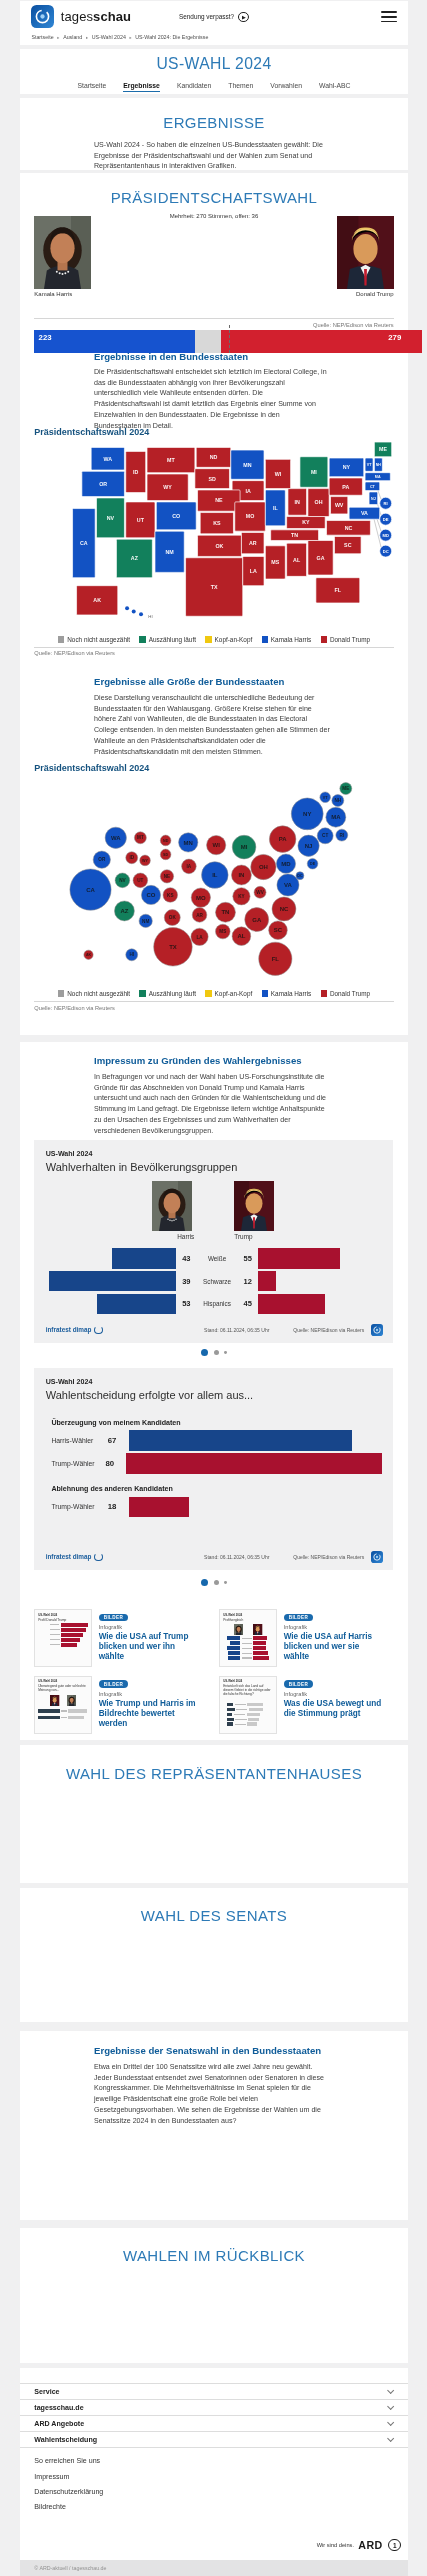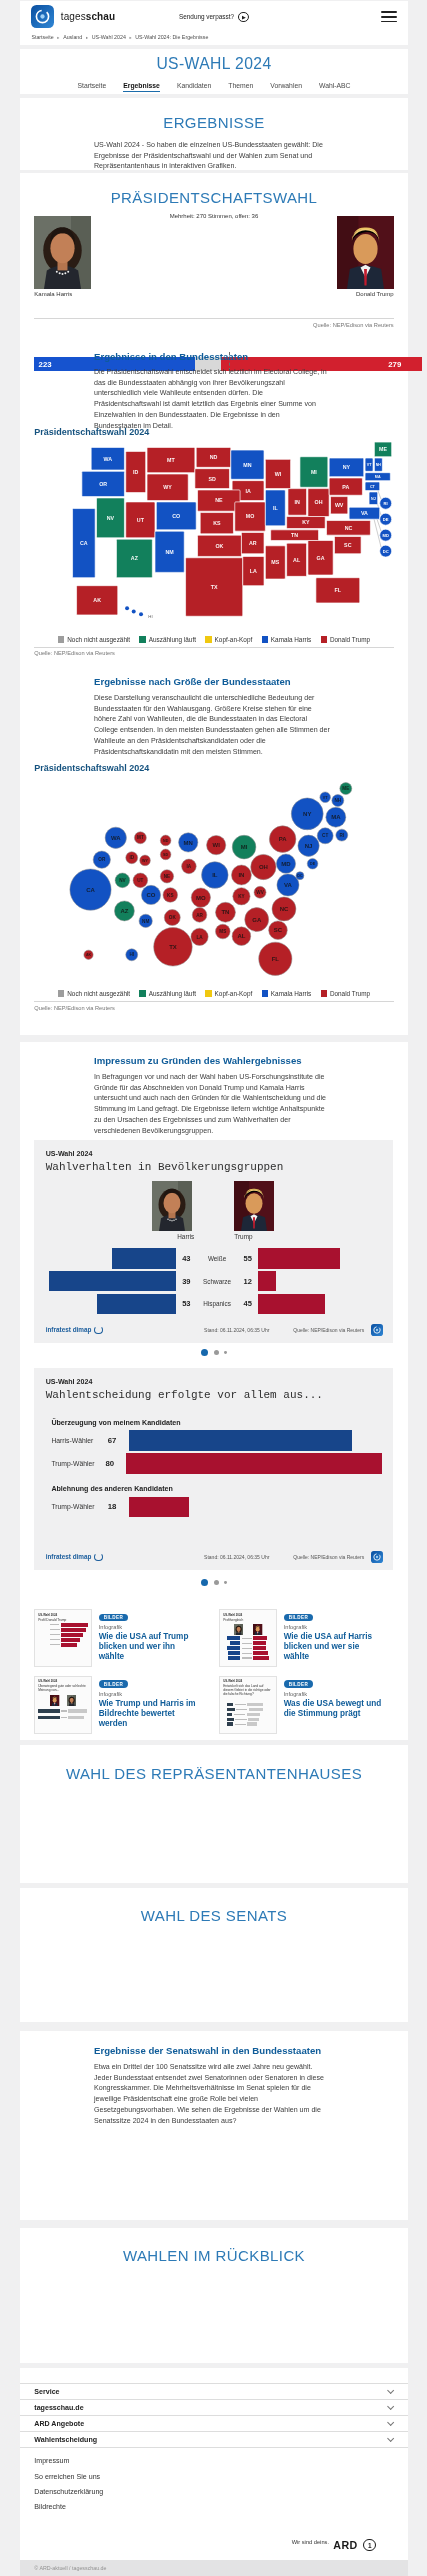--- a/index.html
+++ b/index.html
@@ -2,21 +2,21 @@
 <html style="font-size:11.4px"><head>
 <meta charset="utf-8">
 <style>
   html,body{margin:0;padding:0;background:#e8e8e8;}
   .page{position:relative;width:428px;height:2576px;background:#f0f0f1;font-family:"Liberation Sans",sans-serif;overflow:hidden;margin:0 auto;}
   .card{position:absolute;left:20px;width:388px;background:#ffffff;}
 
   
   .brand-row{display:flex;align-items:center;height:31px;padding:0 11.4px;position:relative;}
   .ts-logo{width:23px;height:23px;flex:0 0 auto;}
-  .brand{margin-left:6.4px;font-size:10px;color:#1a1a1a;letter-spacing:0.1px;}
+  .brand{margin-left:6.4px;font-size:13px;color:#1a1a1a;letter-spacing:0.1px;}
   .brand b{font-weight:700;}
   .sendung{position:absolute;left:50%;transform:translateX(-50%);display:flex;align-items:center;gap:4.3px;font-size:6.4px;color:#222;cursor:pointer;}
   .play{width:10.7px;height:10.7px;border:1.1px solid #222;border-radius:50%;display:flex;align-items:center;justify-content:center;font-size:5px;color:#222;padding-left:0.7px;box-sizing:border-box;}
   .hamburger{margin-left:auto;width:15.7px;display:flex;flex-direction:column;gap:2.9px;cursor:pointer;}
   .hamburger i{display:block;height:1.7px;background:#222;border-radius:1.4px;}
   .breadcrumb{padding:2.1px 11.4px 0 11.4px;font-size:5.3px;color:#4e4e4e;display:flex;gap:3.6px;align-items:center;}
   .breadcrumb .sep{color:#8a8a8a;font-size:4.3px;}
   .crumb{cursor:pointer;}
 
   .page-title{text-align:center;font-size:15.7px;color:#2d7ab6;margin-top:5.7px;font-weight:500;letter-spacing:0.4px;}
@@ -29,32 +29,32 @@
   .h2{font-size:9.6px;font-weight:700;color:#0f5c99;}
   .chart-label{font-size:9px;font-weight:700;color:#15527f;text-align:right;}
   .quelle{font-size:5.7px;color:#767676;}
   .divider{border-top:0.7px solid #d6d6d6;height:0;}
 
   
   .abs{position:absolute;}
   .cand{width:57px;}
   .cand .ph{width:57px;height:73px;overflow:hidden;}
   .cand-name{font-size:6px;color:#333;margin-top:2.1px;}
-  .result-bar{display:flex;height:14px;position:relative;margin-top:27px;}
+  .result-bar{display:flex;height:23px;position:relative;}
   .seg{height:100%;}
   .seg-val{font-size:7.8px;font-weight:700;color:#fff;line-height:16.4px;}
   .marker{position:absolute;top:-4.3px;bottom:0;border-left:1.4px dashed #6a6a6a;}
 
   .legend-row{display:flex;justify-content:center;gap:9.3px;font-size:6.4px;color:#333;align-items:center;}
   .lg-sq{display:inline-block;width:6.4px;height:6.4px;margin-right:2.9px;vertical-align:-0.7px;}
 
   
   .infobox{position:absolute;left:14.3px;width:359px;background:#f0f0f1;box-sizing:border-box;}
   .ib-kicker{position:absolute;left:11.4px;font-size:7.1px;font-weight:700;color:#1f1f1f;}
-  .ib-title{position:absolute;left:11.4px;font-size:11px;color:#2e2e2e;font-family:Liberation Mono, monospace;}
+  .ib-title{position:absolute;left:11.4px;font-size:11px;color:#2e2e2e;}
   .ib-photo{position:absolute;width:40px;height:50px;overflow:hidden;}
   .ib-collabel{position:absolute;font-size:6.4px;color:#333;}
   .rows-abs{position:absolute;left:11.4px;right:11.4px;}
   .demo-row{display:flex;align-items:center;height:20.7px;margin-bottom:2.1px;}
   .hzone{width:130px;display:flex;justify-content:flex-end;}
   .tzone{flex:1;}
   .dbar{height:20.7px;}
   .dval{width:21.4px;text-align:center;font-size:7.5px;font-weight:700;color:#222;}
   .dlabel{width:40px;text-align:center;font-size:6.4px;color:#333;}
   .grp-title{font-size:7.1px;font-weight:700;color:#222;height:11.4px;}
@@ -81,21 +81,21 @@
   .mrow{display:flex;align-items:center;gap:1.4px;margin-top:1.4px;}
   .mb{height:3.6px;}
   .mtx{height:1.4px;background:#bdbdbd;}
   .mini-ph{width:9.3px;height:11.4px;overflow:hidden;}
 
   
   .acc-row{display:flex;align-items:center;justify-content:space-between;height:15px;border-top:0.7px solid #ddd;padding:0 14.3px;font-size:7.1px;font-weight:700;color:#222;cursor:pointer;}
   .acc-last{border-bottom:0.7px solid #ddd;}
   .chev{width:4.3px;height:4.3px;border-right:1px solid #777;border-bottom:1px solid #777;transform:rotate(45deg);margin-top:-2.1px;}
   .f-link{font-size:7.1px;color:#333;padding:0 14.3px;height:15.3px;line-height:15.3px;cursor:pointer;}
-  .ard{position:absolute;right:32px;bottom:8.6px;display:flex;align-items:flex-start;gap:4.3px;}
+  .ard{position:absolute;right:7px;bottom:8.6px;display:flex;align-items:center;gap:4.3px;}
   .ard-claim{font-size:5.7px;color:#333;}
   .ard-word{font-size:10.7px;font-weight:700;color:#1a1a1a;letter-spacing:0.4px;}
   .ard-one{width:10.7px;height:10.7px;border:1.6px solid #1a1a1a;border-radius:50%;display:inline-flex;align-items:center;justify-content:center;font-size:6.4px;font-weight:700;color:#1a1a1a;margin-left:1.4px;}
   .copybar{position:absolute;left:20px;width:388px;top:2560px;height:16.4px;background:#e3e3e4;font-size:5.3px;color:#919191;line-height:16.4px;padding-left:14.3px;box-sizing:border-box;}
 </style>
 </head>
 <body>
 
 <div class="page">
 
@@ -313,21 +313,21 @@
     <div class="abs legend-row" style="top:463px;left:0;right:0;">
         <span><span class="lg-sq" style="background:#9d9d9d;"></span>Noch nicht ausgezählt</span>
         <span><span class="lg-sq" style="background:#12805c;"></span>Auszählung läuft</span>
         <span><span class="lg-sq" style="background:#f0c810;"></span>Kopf-an-Kopf</span>
         <span><span class="lg-sq" style="background:#1252c3;"></span>Kamala Harris</span>
         <span><span class="lg-sq" style="background:#b52026;"></span>Donald Trump</span>
       </div>
     <div class="abs divider" style="top:474px;left:14.3px;right:14.3px;"></div>
     <div class="abs quelle" style="top:477px;left:14.3px;">Quelle: NEP/Edison via Reuters</div>
 
-    <div class="abs h2" style="top:503px;left:74px;">Ergebnisse nach Größe der Bundesstaaten</div>
+    <div class="abs h2" style="top:503px;left:74px;">Ergebnisse alle Größe der Bundesstaaten</div>
     <div class="abs lead" style="top:520px;left:74px;width:239px;">Diese Darstellung veranschaulicht die unterschiedliche Bedeutung der Bundesstaaten für den Wahlausgang. Größere Kreise stehen für eine höhere Zahl von Wahlleuten, die die Bundesstaaten in das Electoral College entsenden. In den meisten Bundesstaaten gehen alle Stimmen der Wahlleute an den Präsidentschaftskandidaten oder die Präsidentschaftskandidatin mit den meisten Stimmen.</div>
 
     <div class="abs chart-label" style="top:590px;left:14.3px;">Präsidentschaftswahl 2024</div>
     <div class="abs" style="top:606px;left:14.3px;" id="bubblemap"><svg width="359" height="200" viewBox="0 0 540 300">
           <circle cx="469" cy="14" r="9" fill="#12805c" stroke="#8f8f8f" stroke-width="0.8"></circle>
           <text x="469" y="16.52" font-size="7" font-family="Liberation Sans,sans-serif" fill="#111" opacity="0.8" text-anchor="middle" font-weight="600">ME</text>
           <circle cx="438" cy="27" r="8" fill="#1252c3" stroke="#8f8f8f" stroke-width="0.8"></circle>
           <text x="438" y="28.98" font-size="5.5" font-family="Liberation Sans,sans-serif" fill="#111" opacity="0.8" text-anchor="middle" font-weight="600">VT</text>
           <circle cx="457" cy="32" r="9" fill="#1252c3" stroke="#8f8f8f" stroke-width="0.8"></circle>
           <text x="457" y="34.52" font-size="7" font-family="Liberation Sans,sans-serif" fill="#111" opacity="0.8" text-anchor="middle" font-weight="600">NH</text>
@@ -783,22 +783,22 @@
         <div class="acc-row">
           <span>ARD Angebote</span>
           <span class="chev"></span>
         </div>
         <div class="acc-row acc-last">
           <span>Wahlentscheidung</span>
           <span class="chev"></span>
         </div>
       </div>
     <div id="footer-links" style="margin-top:6.4px;">
+        <div class="f-link">So erreichen Sie uns</div>
         <div class="f-link">Impressum</div>
-        <div class="f-link">So erreichen Sie uns</div>
         <div class="f-link">Datenschutzerklärung</div>
         <div class="f-link">Bildrechte</div>
       </div>
     <div class="ard">
       <span class="ard-claim">Wir sind deins.</span>
       <span class="ard-word">ARD</span>
       <span class="ard-one">1</span>
     </div>
   </div>
   <div class="copybar">© ARD-aktuell / tagesschau.de</div>

